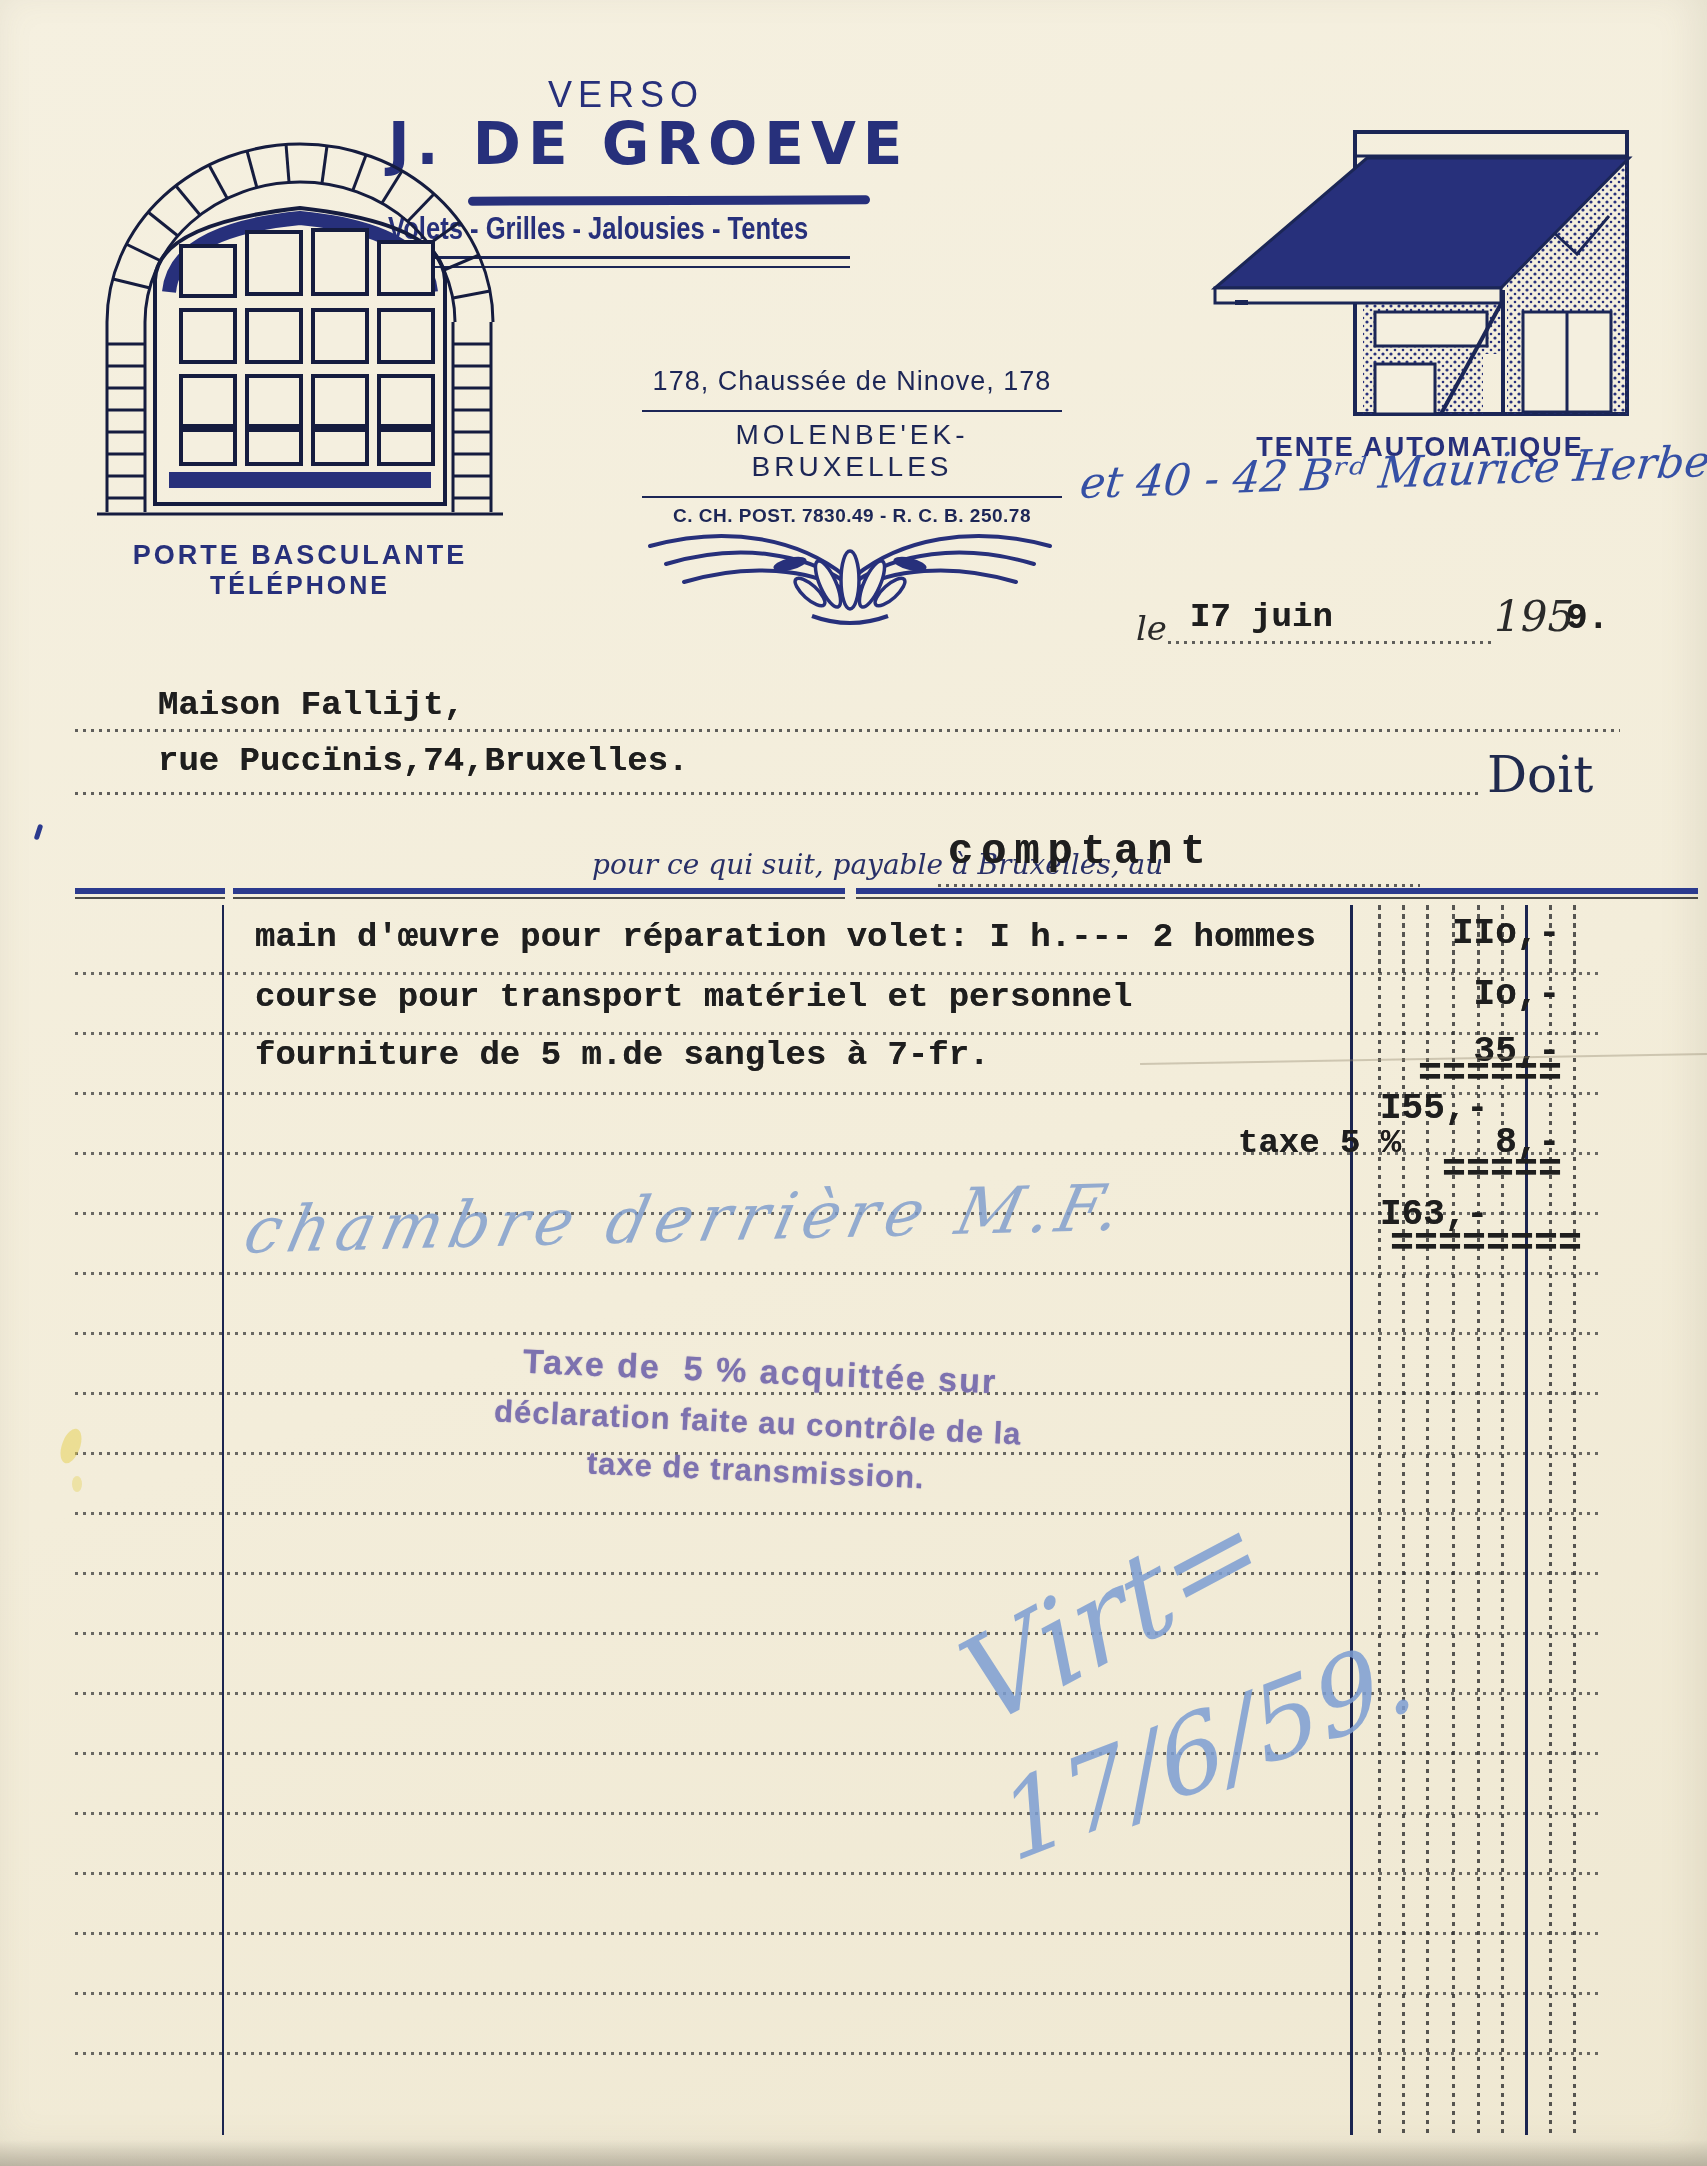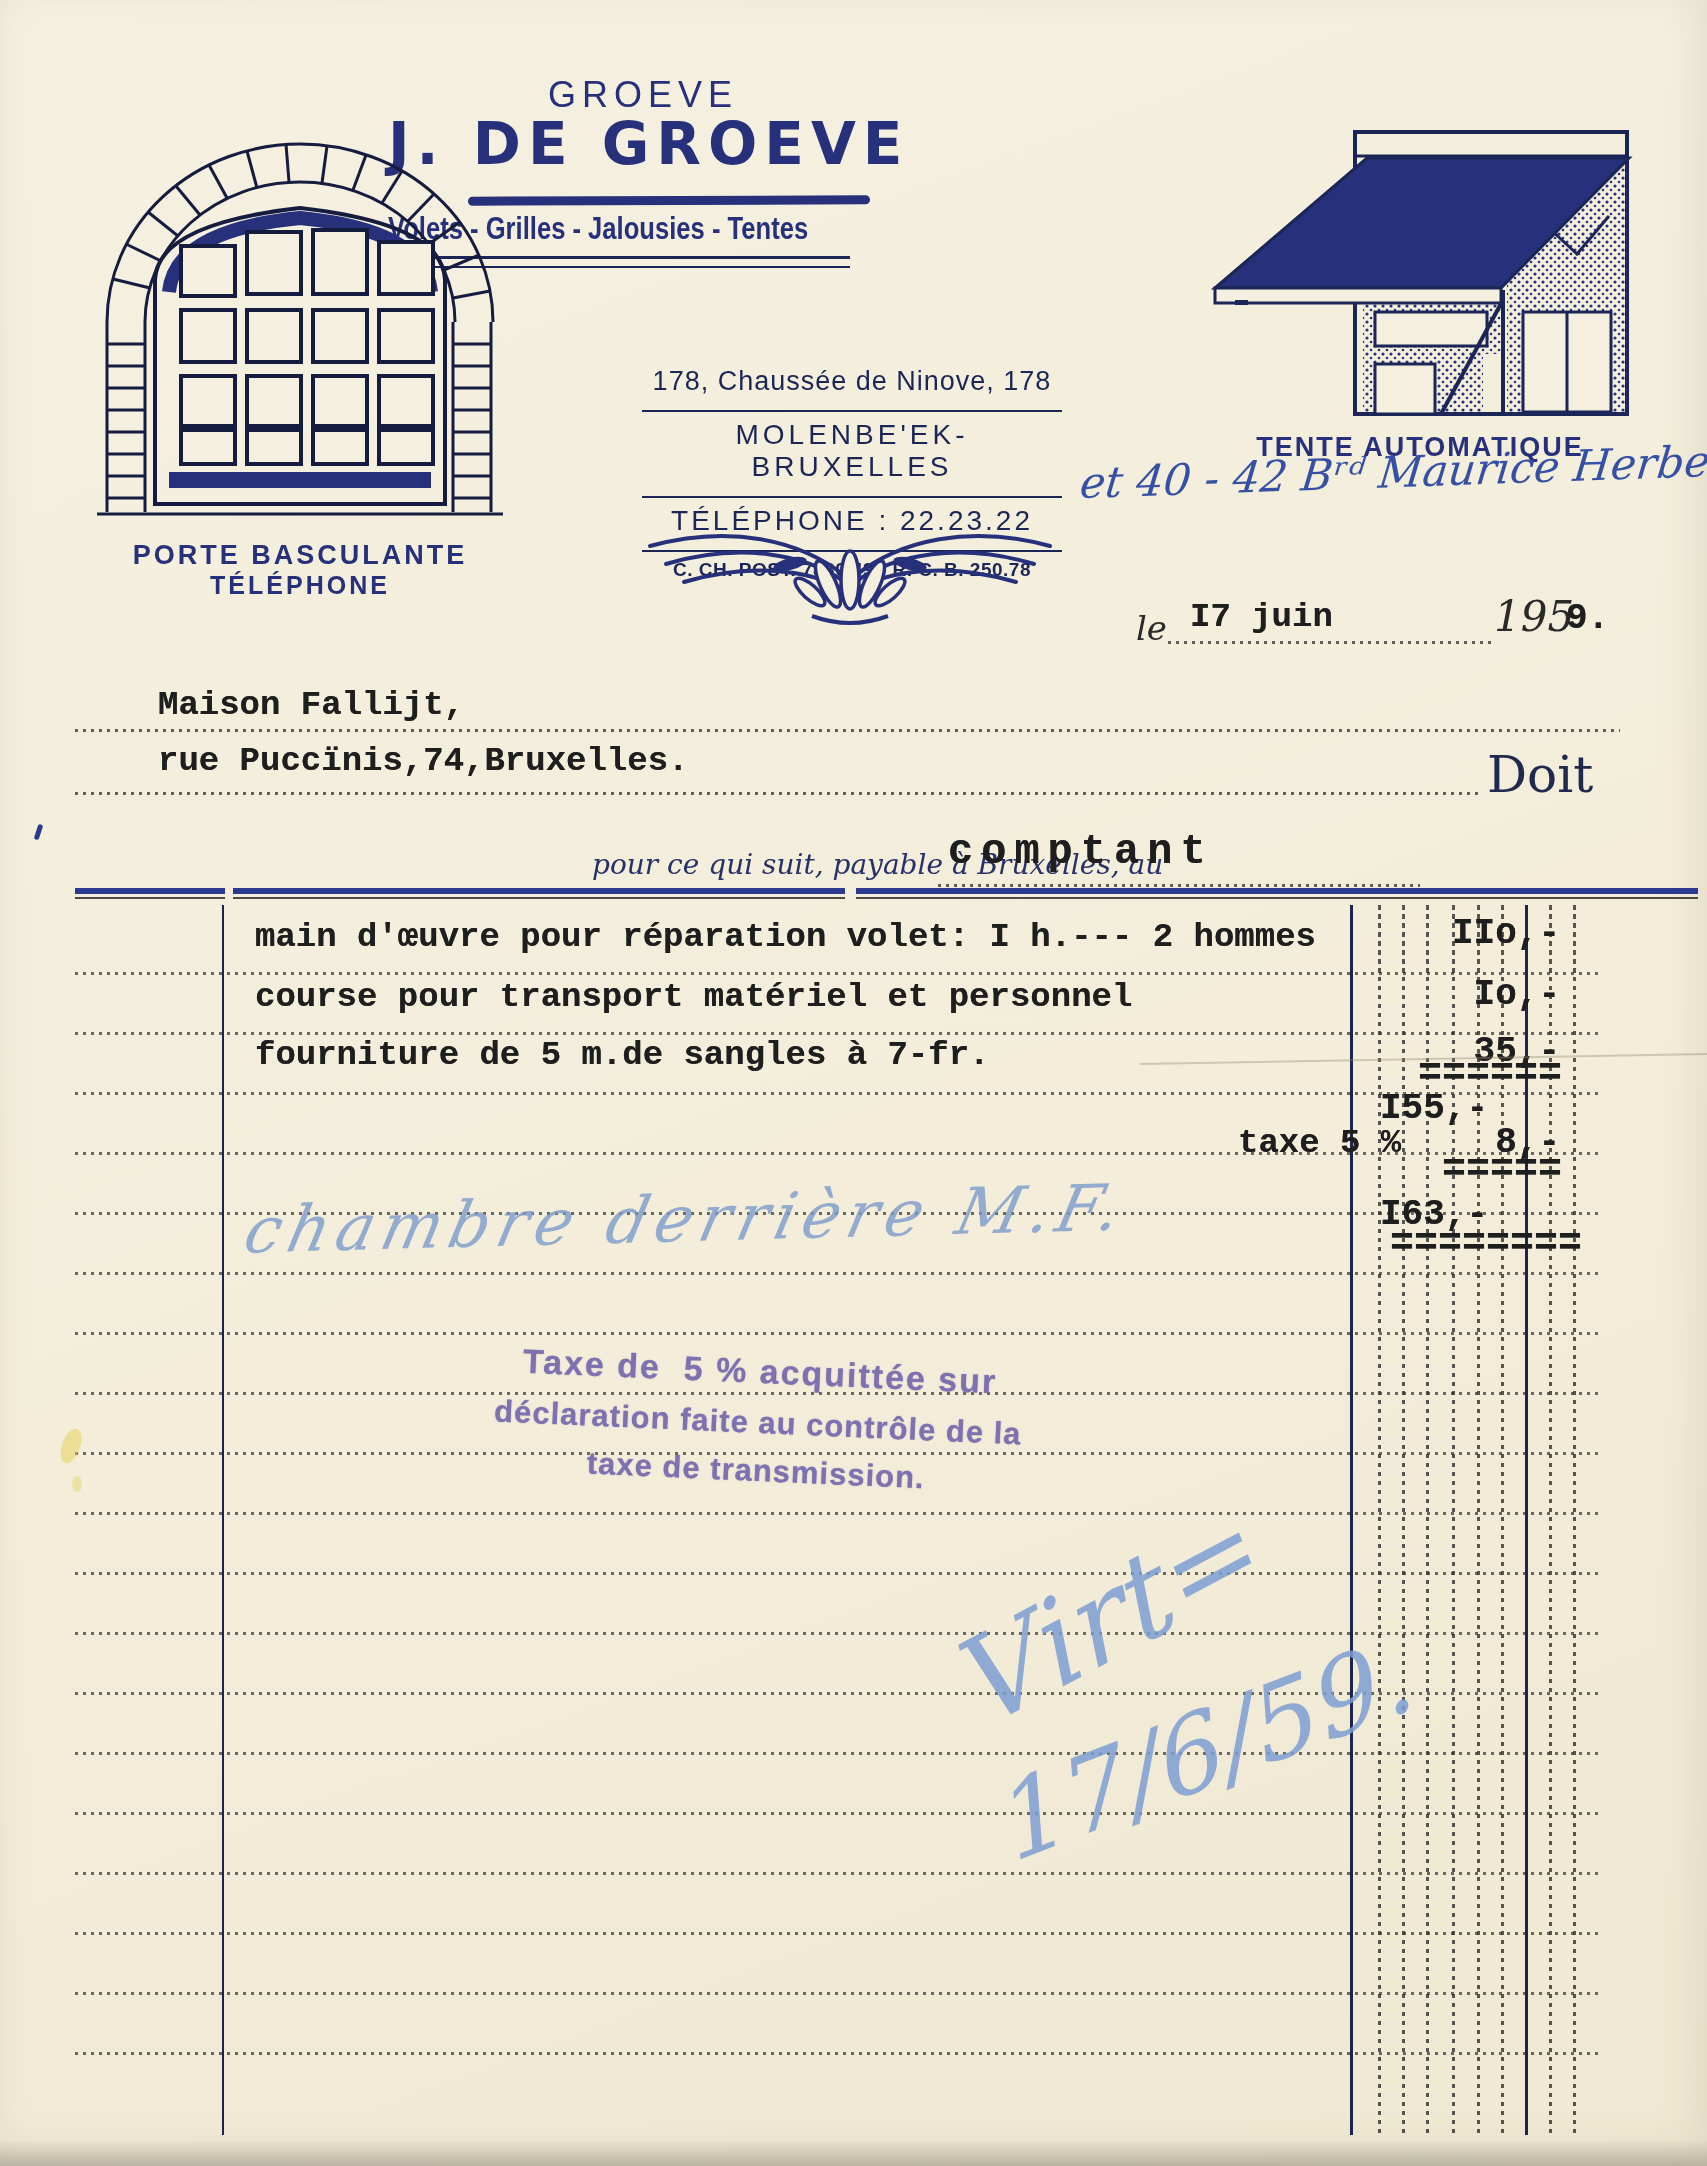--- a/index.html
+++ b/index.html
@@ -25,33 +25,32 @@
   .rule-dark{position:absolute;top:897px;height:2px;background:rgba(35,35,35,.8);}
   .addr-line{border-bottom:2px solid #1c2656;padding-bottom:13px;margin-bottom:7px;text-align:center;}
   .stamp{color:#7468ac;font-weight:600;text-align:center;opacity:.92;text-shadow:0 0 1.2px rgba(116,104,172,.8);}
   .hand{font-family:"DejaVu Serif","DejaVu Sans",serif;font-style:italic;}
 </style>
 </head>
 <body>
 
 <div class="page">
 
-  <div class="abs navy" style="left:548px;top:74px;font-size:36px;font-weight:500;letter-spacing:6px;">GROEVE</div>
+  <div class="abs navy" style="left:548px;top:74px;font-size:36px;font-weight:500;letter-spacing:6px;">VERSO</div>
 
   <div class="abs navy" style="left:388px;top:110px;font-size:58px;font-weight:800;letter-spacing:7px;font-family:'DejaVu Sans','Liberation Sans',sans-serif;">J. DE GROEVE</div>
 
   <div class="abs" style="left:468px;top:196px;width:402px;height:9px;background:#27307b;border-radius:5px;transform:rotate(-.2deg);"></div>
 
   <div class="abs navy" style="left:388px;top:210px;font-size:32px;font-weight:800;white-space:nowrap;transform:scaleX(.8);transform-origin:left top;">Volets - Grilles - Jalousies - Tentes</div>
   <div class="abs" style="left:388px;top:256px;width:462px;height:7px;border-top:3px solid #1c2656;border-bottom:2px solid #1c2656;"></div>
 
   <div class="abs" style="left:642px;top:366px;width:420px;">
     <div class="addr-line" style="font-size:27px;letter-spacing:1px;">178, Chaussée de Ninove, 178</div>
     <div class="addr-line" style="font-size:28px;letter-spacing:4px;">MOLENBE'EK-BRUXELLES</div>
-    <div class="addr-line" style="font-size:28px;letter-spacing:3px;">TÉLÉPHONE : 22.23.22</div>
     <div style="font-size:19px;font-weight:700;text-align:center;letter-spacing:.5px;">C. CH. POST. 7830.49  -  R. C. B. 250.78</div>
   </div>
 
   <div class="abs" style="left:640px;top:518px;width:420px;height:112px;">
     <svg width="420" height="112" viewBox="0 0 420 112">
       <g stroke="#27307b" fill="none" stroke-width="4" stroke-linecap="round">
         <path d="M10 28 C90 6 160 22 205 58"></path>
         <path d="M26 46 C100 24 165 36 205 64"></path>
         <path d="M44 64 C110 44 170 52 205 72"></path>
         <path d="M410 28 C330 6 260 22 215 58"></path>

